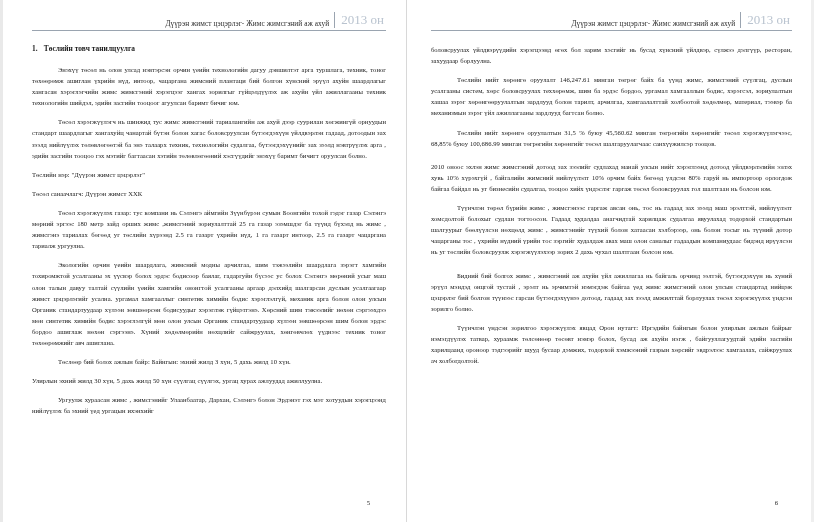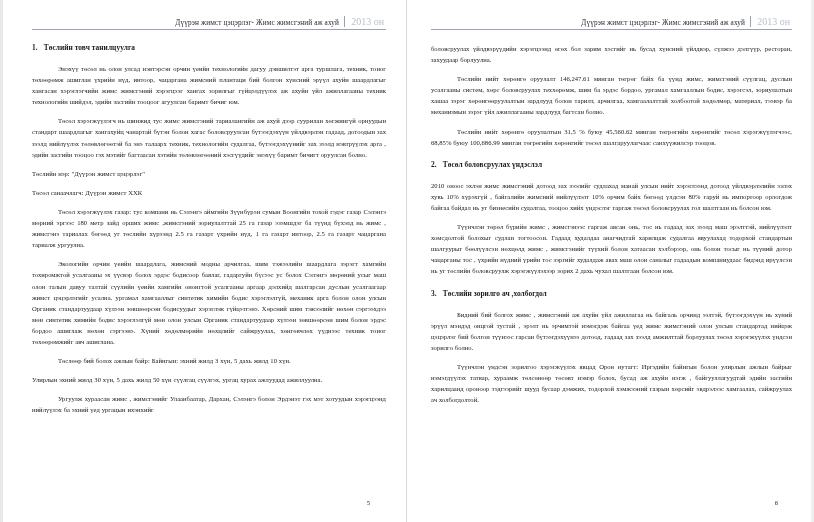--- a/index.html
+++ b/index.html
@@ -60,21 +60,21 @@
     min-height: 15px;
   }
   .header-title {
     font-size: 7.3px;
     letter-spacing: 0.1px;
     color: #2a2a2a;
     white-space: nowrap;
     padding-right: 5px;
   }
   .header-year {
-    font-size: 10px;
+    font-size: 13px;
     color: #b9c3cf;
     border-left: 1px solid #9aa4b0;
     padding-left: 6px;
     padding-right: 2px;
     white-space: nowrap;
   }
 
   
   .content {
     flex: 1 1 auto;
@@ -158,32 +158,26 @@
     </div>
 
     <div class="content">
 
       <p class="para">боловсруулах үйлдвэрүүдийн хэрэгцээнд өгөх бол зарим хэсгийг нь бусад хүнсний үйлдвэр, сүлжээ дэлгүүр, ресторан, захуудаар борлуулна.</p>
       <p class="para indent">Төслийн нийт хөрөнгө оруулалт 146,247.61 мянган төгрөг байх ба үүнд жимс, жимсгэний сүүлгац, дуслын усалгааны систем, хөрс боловсруулах теххөрөмж, шим ба эрдэс бордоо, ургамал хамгааллын бодис, хэрэгсэл, зориулалтын хашаа зэрэг хөрөнгөөруулалтын зардлууд болон тарилт, арчилгаа, хамгаалалттай холбоотой хөдөлмөр, материал, тээвэр ба механизмын зэрэг үйл ажиллагааны зардлууд багтсан болно.</p>
       <p class="para indent">Төслийн нийт хөрөнгө оруулалтын 31,5 % буюу 45,560.62 мянган төгрөгийн хөрөнгийг төсөл хэрэгжүүлэгчээс, 68,85% буюу 100,686.99 мянган төгрөгийн хөрөнгийг төсөл шалгаруулагчаас санхүүжилсэр тооцов.</p>
 
       <div class="spacer-sm"></div>
 
-      <h2 class="section">
-        <span class="num">2.</span><span>Төсөл боловсруулах үндэслэл</span>
-      </h2>
 
       <p class="para">2010 оноос эхлэн жимс жимсгэний дотоод зах зээлийг судлахад манай улсын нийт хэрэглээнд дотоод үйлдвэрлэлийн эзлэх хувь 10% хүрэхгүй , байгалийн жимсний нийлүүлэлт 10% орчим байх бөгөөд үлдсэн 80% гаруй нь импортоор орлогдож байгаа байдал нь уг бизнесийн судалгаа, тооцоо хийх үндэслэг гаргаж төсөл боловсруулах гол шалтгаан нь болсон юм.</p>
       <p class="para indent">Түүнчлэн төрөл бүрийн жимс , жимсгэнээс гаргаж авсан онь, тос нь гадаад зах зээлд маш эрэлттэй, нийлүүлэлт хомсдолтой болохыг судлан тогтоосон. Гадаад худалдаа анагчидтай харилцаж судалгаа явуулахад тодорхой стандартын шалгуурыг бөөлүүлсэн нөхцөлд жимс , жимсгэнийг түүхий болон хатаасан хэлбэрээр, онь болон тосыг нь түүний дотор чацарганы тос , үхрийн нүдний үрийн тос зэргийг худалдаж авах маш олон саналыг гадаадын компаниудаас бидэнд ирүүлсэн нь уг төслийн боловсруулж хэрэгжүүлэхээр зорих 2 дахь чухал шалтгаан болсон юм.</p>
 
       <div class="spacer-sm"></div>
 
-      <h2 class="section">
-        <span class="num">3.</span><span>Төслийн зорилго ач ,холбогдол</span>
-      </h2>
 
       <p class="para indent">Бидний бий болгох жимс , жимсгэний аж ахуйн үйл ажиллагаа нь байгаль орчинд ээлтэй, бүтээгдэхүүн нь хүний эрүүл мэндэд онцгой тустай , эрэлт нь эрчимтэй нэмэгдэж байгаа үед жимс жимсгэний олон улсын стандартад нийцэж цэцэрлэг бий болгон түүнээс гарсан бүтээгдэхүүнээ дотоод, гадаад зах зээлд амжилттай борлуулах төсөл хэрэгжүүлэх үндсэн зорилго болно.</p>
       <p class="para indent">Түүнчлэн үндсэн зорилгоо хэрэгжүүлэх явцад Орон нутагт: Иргэдийн байнгын болон улирлын ажлын байрыг нэмэгдүүлэх татвар, хураамж төлсөнөөр төсөвт нэмэр болох, бусад аж ахуйн нэгж , байгууллагуудтай эдийн засгийн харилцаанд ороноор тэдгээрийг шууд бусаар дэмжих, тодорхой хэмжээний газрын хөрсийг эвдрэлээс хамгаалах, сайжруулах ач холбогдолтой.</p>
 
     </div>
 
     <div class="page-number">6</div>
   </div>
 
 </div>

